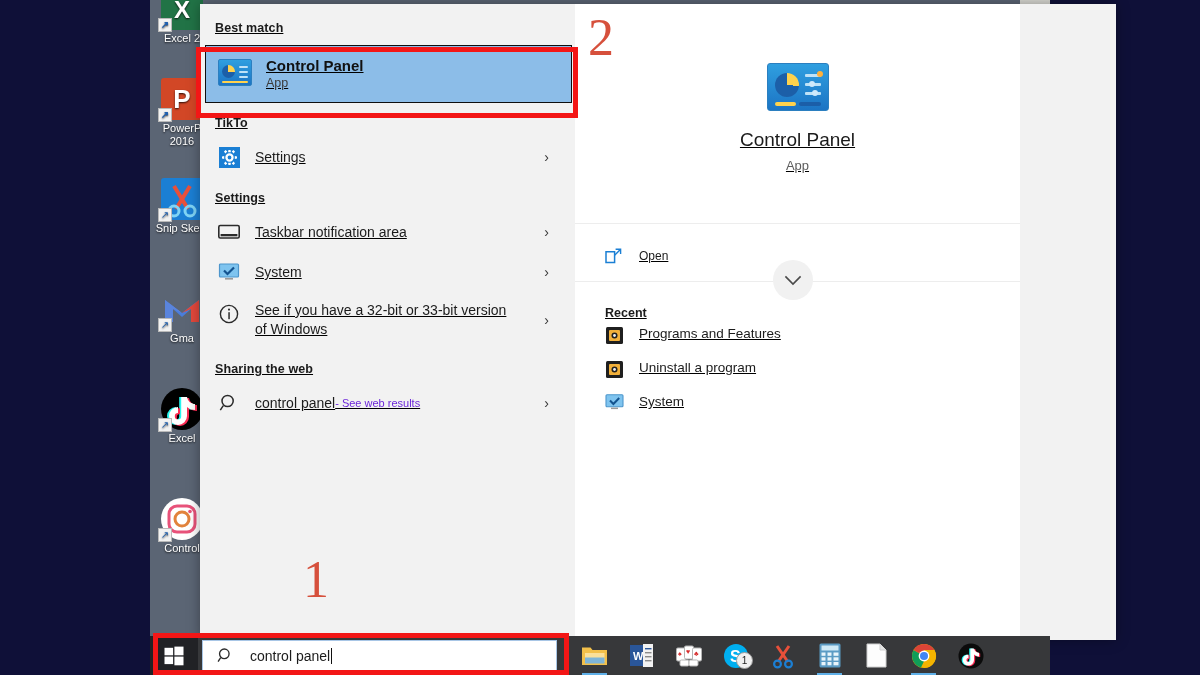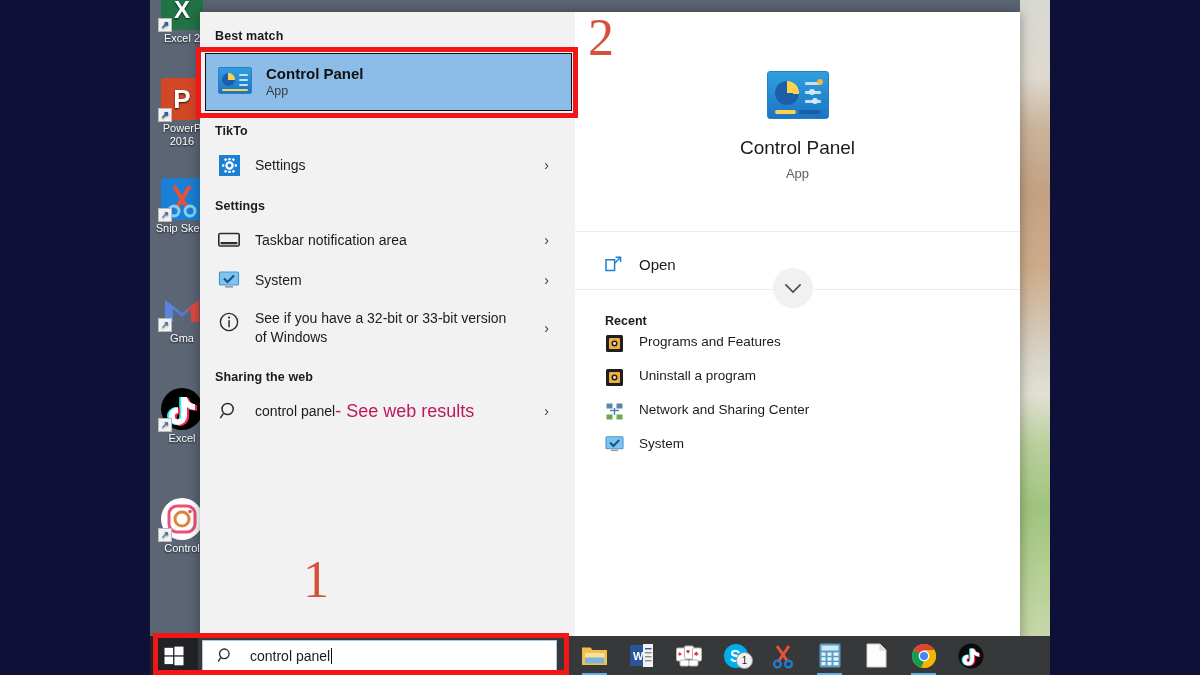--- a/index.html
+++ b/index.html
@@ -68,24 +68,25 @@
               font-size:26px; display:flex; align-items:center; justify-content:center;}
   .ic-snip  { background:#1b7fd4; border-radius:3px; position:relative; }
   .ic-gmail { background:transparent; position:relative; }
   .ic-tiktok{ background:#000; border-radius:50%; position:relative;}
   .ic-insta { background:#fff; border-radius:50%; position:relative;
               display:flex;align-items:center;justify-content:center;}
 
   
   #flyout {
     position: absolute;
-    left: 200px; top: 12px; width: 820px; height: 636px;
+    left: 200px; top: 4px; width: 916px; height: 636px;
     background: #f2f2f2;
     box-shadow: 0 0 12px rgba(0,0,0,.35);
     display: flex;
+    text-decoration: underline;
   }
   #flyout-topbar {
     position: absolute; left: 0; top: 0; width: 820px; height: 8px;
     background: #1b1b1b;
   }
   #tab-accent {
     position: absolute; left: 15px; top: 2px; width: 58px; height: 4px;
     background: #1e6fd9;
   }
 
@@ -139,21 +140,21 @@
     outline: 1px solid #0f0f0f;
   }
   #best-row .bm-ico { width: 34px; height: 30px; margin-right: 14px; flex:0 0 34px;}
   #best-title { font-size: 15px; font-weight: bold; color: #111; line-height: 17px; }
   #best-sub { font-size: 12.5px; color: #3b3b3b; line-height: 15px; margin-top: 2px;}
 
   .row-tall { height: 56px; align-items: flex-start; padding-top: 9px; }
   .row-tall .r-ico { margin-top: 0; }
   .row-tall .r-text { line-height: 19px; max-width: 255px; }
 
-  .web-sub { color: #be185d; font-size: 18px; }
+  .web-sub { color: #6d28d9; font-size: 11px; }
 
   
   .cp-icon { position: relative; display:block;
              background: linear-gradient(180deg,#2f9fe0,#1c74c4);
              border: 1.5px solid #2b7fc0; border-radius: 2px; }
   .cp-pie { position:absolute; border-radius:50%;
             background: conic-gradient(#ffd24d 0deg 95deg, #1c5fa8 95deg 360deg); }
   .cp-line { position:absolute; background:#bfe2f7; border-radius:1px;}
   .cp-dot  { position:absolute; border-radius:50%; background:#cfe9fb;}
 
@@ -162,21 +163,21 @@
     height: 212px;
     display: flex; flex-direction: column;
     align-items: center; justify-content: center;
     border-bottom: 1px solid #ededed;
   }
   #hero-name { font-size: 19px; color: #1b1b1b; margin-top: 18px; }
   #hero-type { font-size: 13px; color: #5c5c5c; margin-top: 7px; }
 
   #open-area { height: 64px; display: flex; align-items: center; padding-left: 30px;
                position: relative; }
-  #open-label { font-size: 15px; color: #1b1b1b; margin-left: 17px; }
+  #open-label { font-size: 12px; color: #1b1b1b; margin-left: 17px; }
   #open-ico { width: 17px; height: 16px; position: relative; }
 
   #expander-line { position: absolute; left: 0; right: 0; top: 277px; height: 1px; background:#ededed;}
   #expander {
     position: absolute; left: 198px; top: 256px;
     width: 40px; height: 40px; border-radius: 50%;
     background: #f1f1f1;
     display: flex; align-items: center; justify-content: center;
   }
   #expander svg { display:block; }
@@ -462,33 +463,20 @@
           <svg width="19" height="19" viewBox="0 0 19 19">
             <rect x="1" y="1" width="17" height="17" rx="1.5" fill="#1f1f1f"></rect>
             <rect x="4" y="4" width="11" height="11" rx="1" fill="#f2b03a"></rect>
             <circle cx="9.5" cy="9.5" r="3" fill="#1f1f1f"></circle>
             <circle cx="9.5" cy="9.5" r="1.4" fill="#f2f2f2"></circle>
           </svg>
         </div>
         <span class="rr-text">Uninstall a program</span>
       </div>
 
-      <div class="rrow">
-        <div class="rr-ico">
-          <svg width="19" height="19" viewBox="0 0 19 19">
-            <rect x="1.5" y="1.5" width="6" height="5" fill="#5b85b4"></rect>
-            <rect x="11.5" y="1.5" width="6" height="5" fill="#5b85b4"></rect>
-            <rect x="1.5" y="12.5" width="6" height="5" fill="#6fa84a"></rect>
-            <rect x="11.5" y="12.5" width="6" height="5" fill="#6fa84a"></rect>
-            <path d="M9.5 6 V13" stroke="#4a7fae" stroke-width="1.4"></path>
-            <path d="M5 8.5 H14" stroke="#4a7fae" stroke-width="1.4"></path>
-          </svg>
-        </div>
-        <span class="rr-text">Network and Sharing Center</span>
-      </div>
 
       <div class="rrow">
         <div class="rr-ico">
           <svg width="19" height="17" viewBox="0 0 19 17">
             <rect x="1" y="0.8" width="17" height="12" rx="1" fill="#7fc4ef" stroke="#4d96cc" stroke-width="1.1"></rect>
             <path d="M5 6.5 L8.4 10 L14.2 4" stroke="#13538f" stroke-width="2" fill="none"></path>
             <rect x="6" y="13.6" width="7" height="1.5" fill="#9a9a9a"></rect>
           </svg>
         </div>
         <span class="rr-text">System</span>

